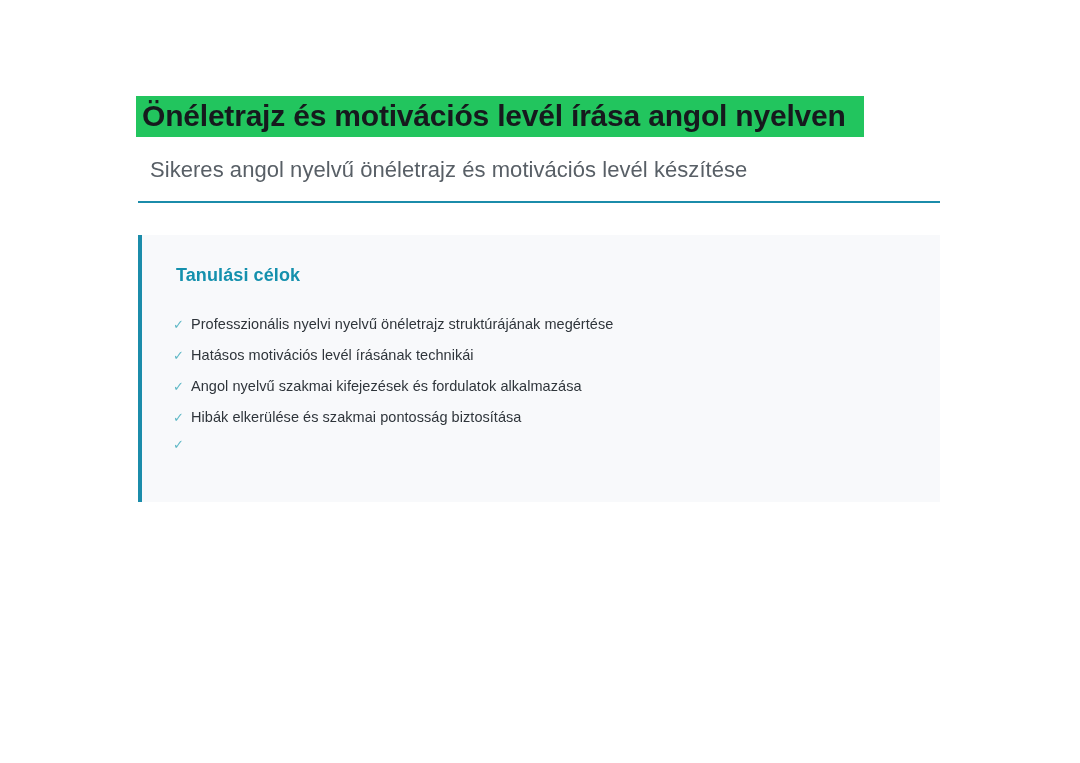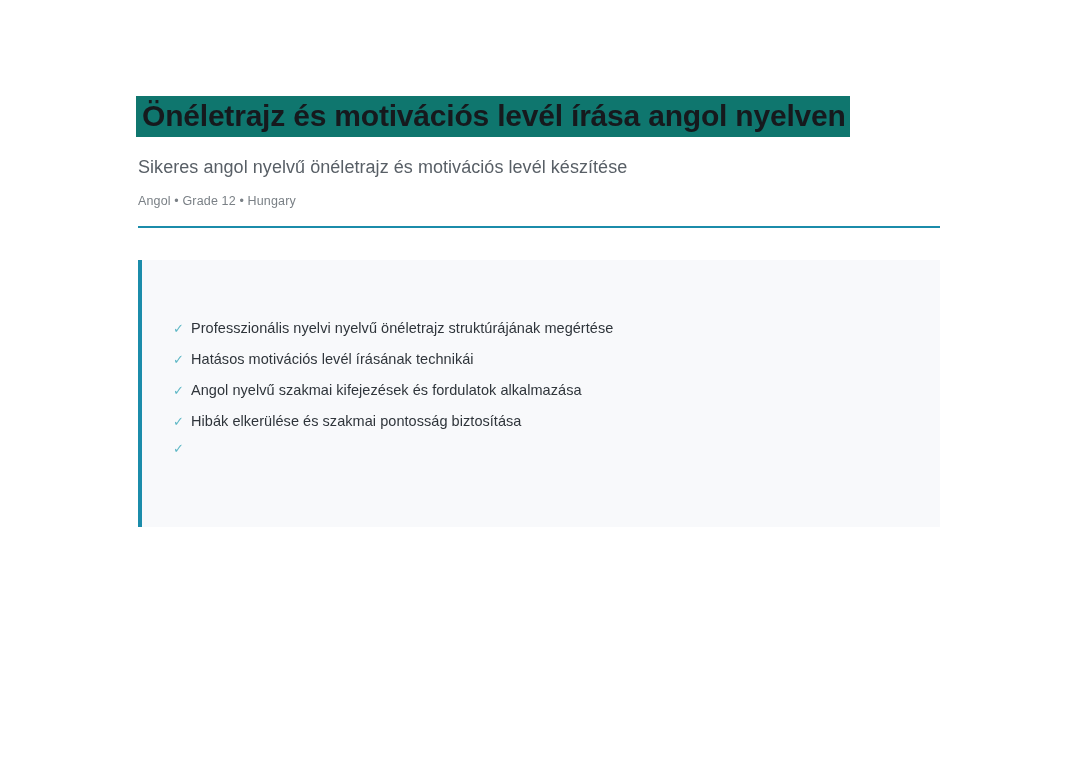--- a/index.html
+++ b/index.html
@@ -29,37 +29,37 @@
     width: 802px;
   }
 
   
   .doc-title {
     display: inline;
     font-size: 30px;
     font-weight: bold;
     color: #16191d;
     line-height: 1.32;
-    background: #0f766e;
+    background: #22c55e;
     box-decoration-break: clone;
     -webkit-box-decoration-break: clone;
-    padding: 3px 4px 5px 6px;
+    padding: 3px 18px 5px 6px;
     margin: 16px 0 0 -2px;
     letter-spacing: -0.2px;
   }
 
   .title-wrap {
     margin: 0;
     padding: 0;
     line-height: 1.0;
   }
 
   .doc-subtitle {
-    margin: 21px 0 0 0;
-    font-size: 18px;
+    margin: 21px 0 0 12px;
+    font-size: 22px;
     color: #585f66;
     font-weight: normal;
     letter-spacing: 0.05px;
   }
 
   .doc-meta {
     margin: 16px 0 0 0;
     font-size: 12.5px;
     color: #7a8086;
     letter-spacing: 0.15px;
@@ -134,27 +134,27 @@
 
 <div class="page">
   <div class="content">
 
     <div class="title-wrap">
       <h1 class="doc-title">Önéletrajz és motivációs levél írása angol nyelven</h1>
     </div>
 
     <p class="doc-subtitle">Sikeres angol nyelvű önéletrajz és motivációs levél készítése</p>
 
-    <p class="doc-meta">Angol • Grade 12 • Hungary</p>
 
     <div class="divider"></div>
 
     <section class="objectives-card">
       <div class="card-accent"></div>
 
+      <h2 class="card-heading">Tanulási célok</h2>
 
       <ul class="objectives-list">
         <li class="objective-item">
           <span class="check-icon">✓</span>
           <span class="objective-text">Professzionális nyelvi nyelvű önéletrajz struktúrájának megértése</span>
         </li>
         <li class="objective-item">
           <span class="check-icon">✓</span>
           <span class="objective-text">Hatásos motivációs levél írásának technikái</span>
         </li>

